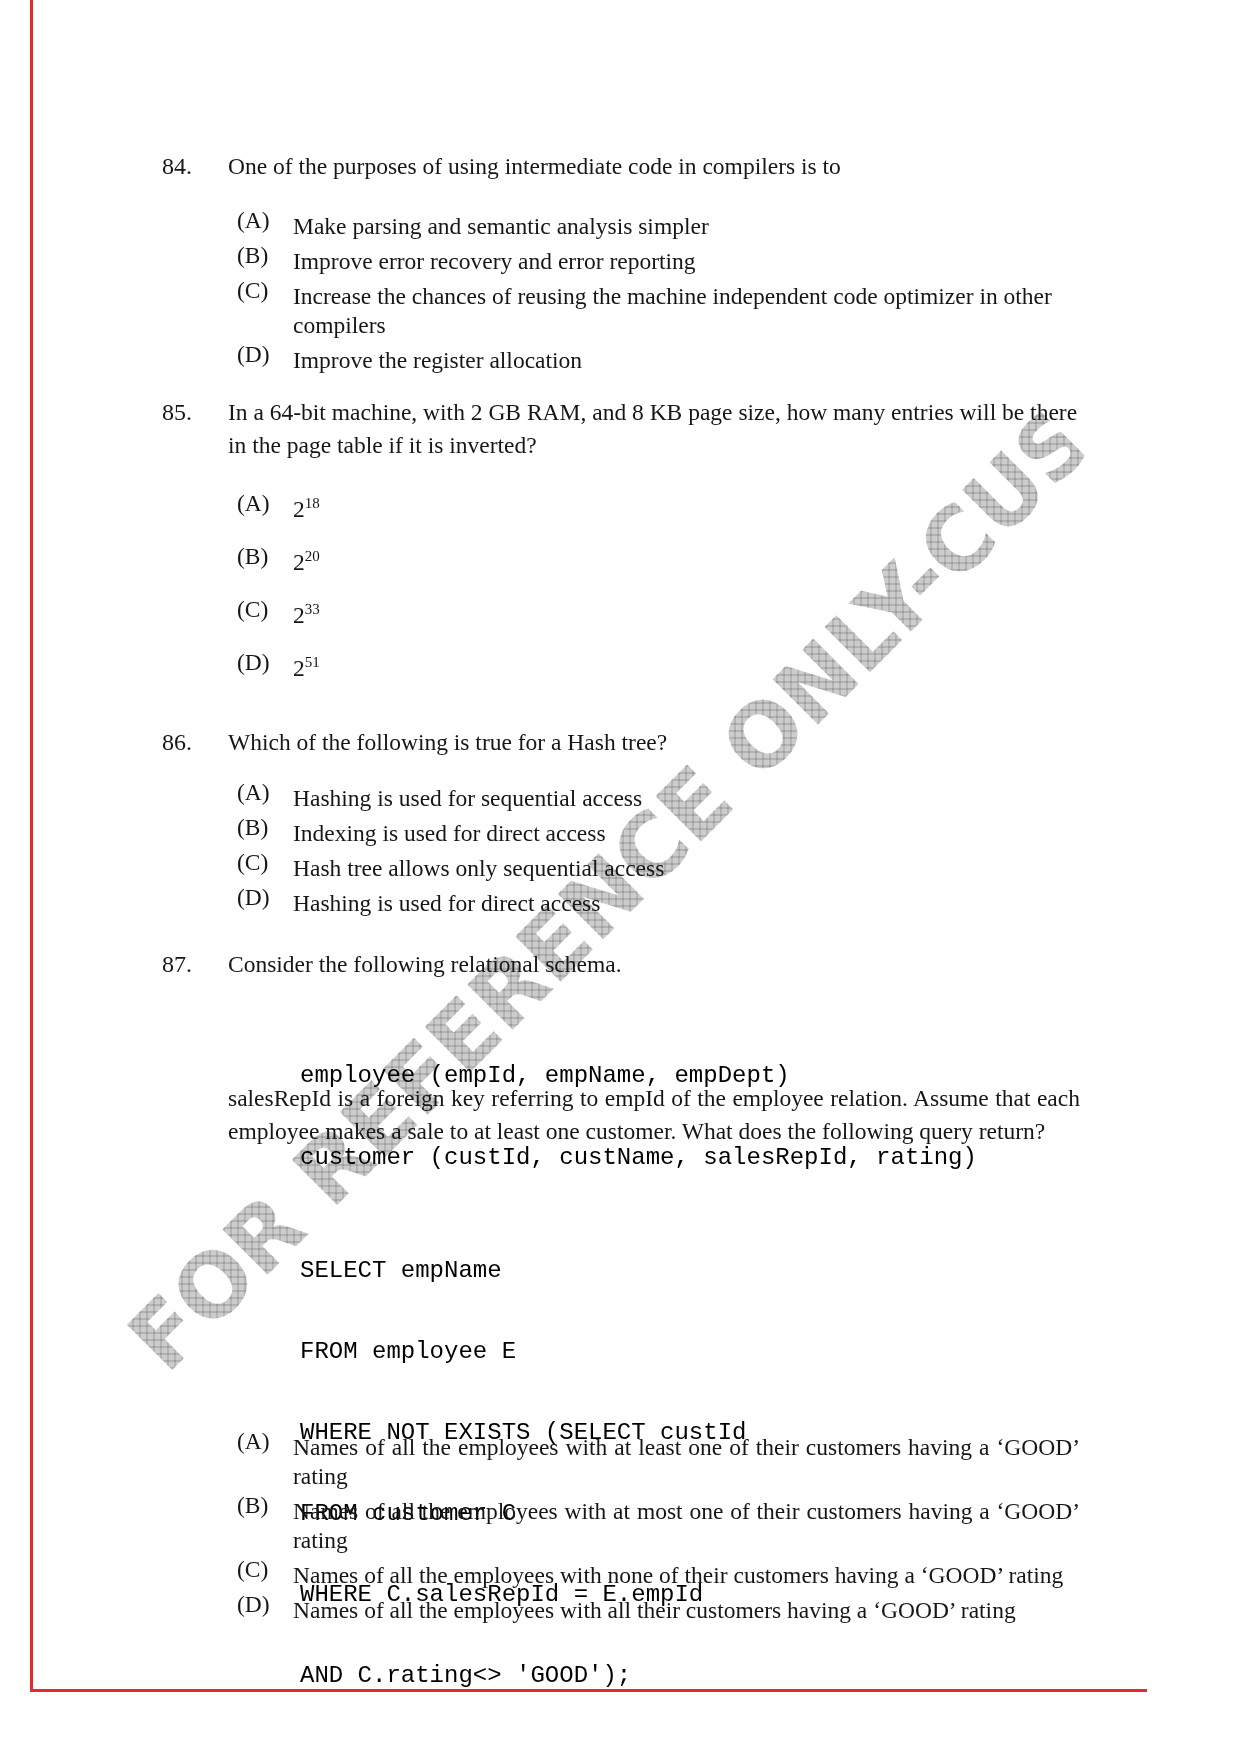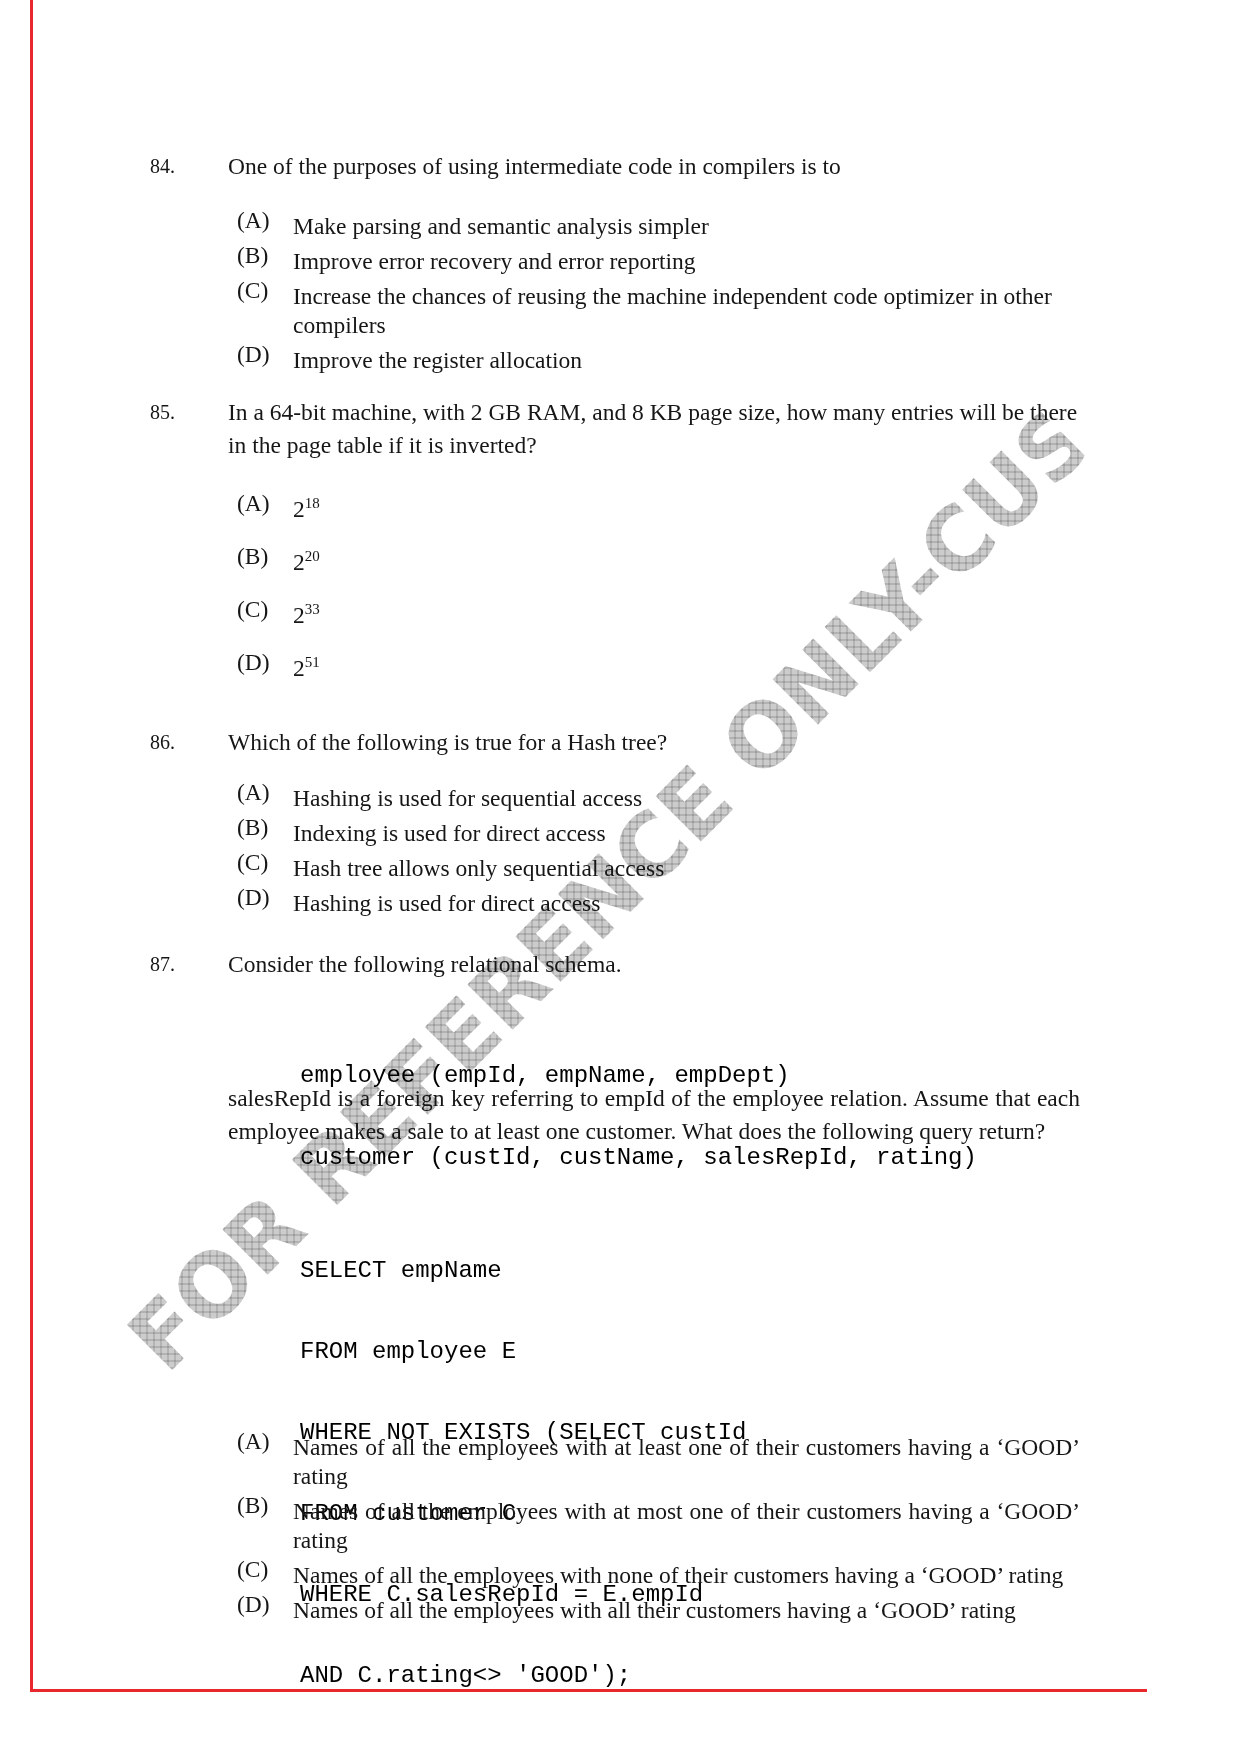--- a/index.html
+++ b/index.html
@@ -37,22 +37,22 @@
   
   .border-left{
     position:absolute;left:30px;top:0;width:3px;height:1692px;z-index:2;
   }
   .border-bottom{
     position:absolute;left:30px;top:1689px;width:1117px;height:3px;z-index:2;
   }
   
   .abs{position:absolute;z-index:1;}
   .qnum{
-    left:150px;width:70px;
-    font-size:20px;line-height:33px;
+    left:162px;width:70px;
+    font-size:24px;line-height:33px;
   }
   .qtext{
     left:228px;width:852px;
     font-size:23.5px;line-height:33px;
   }
   .qtext.justify{text-align:justify;}
   .opts{left:237px;width:845px;font-size:23.5px;line-height:29px;}
   .opt{display:flex;align-items:flex-start;}
   .olabel{flex:0 0 56px;}
   .otext{width:787px;margin-top:6px;}

